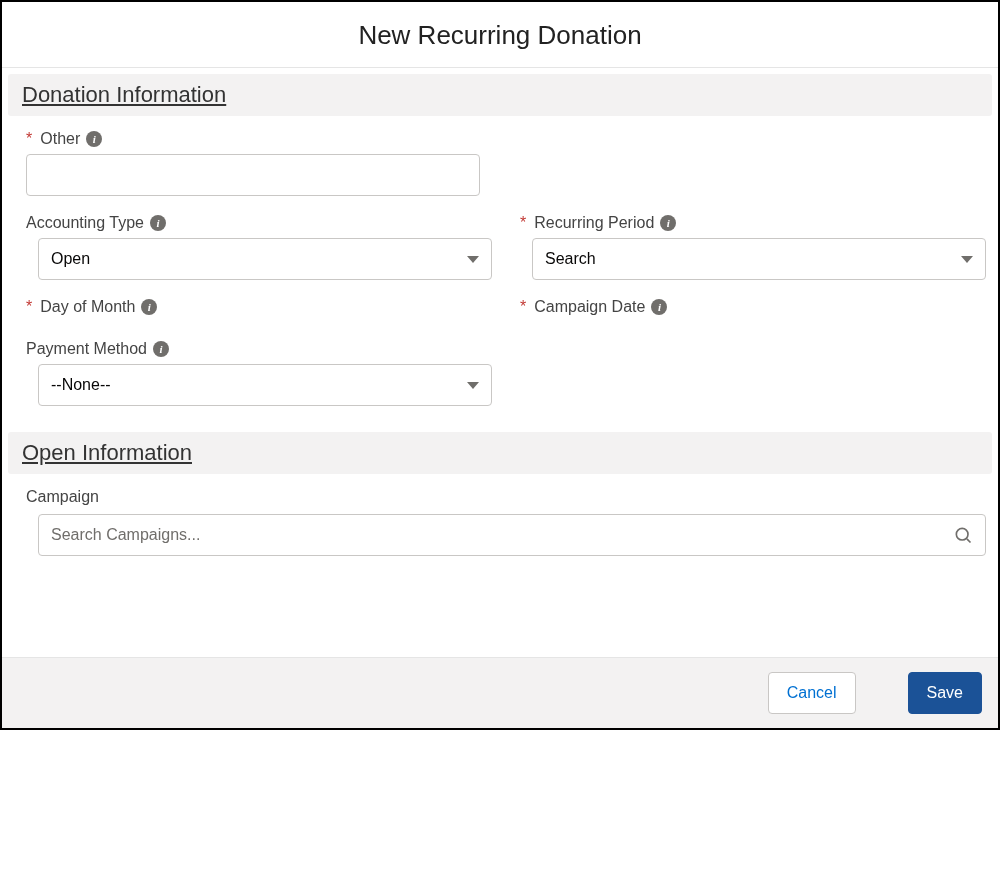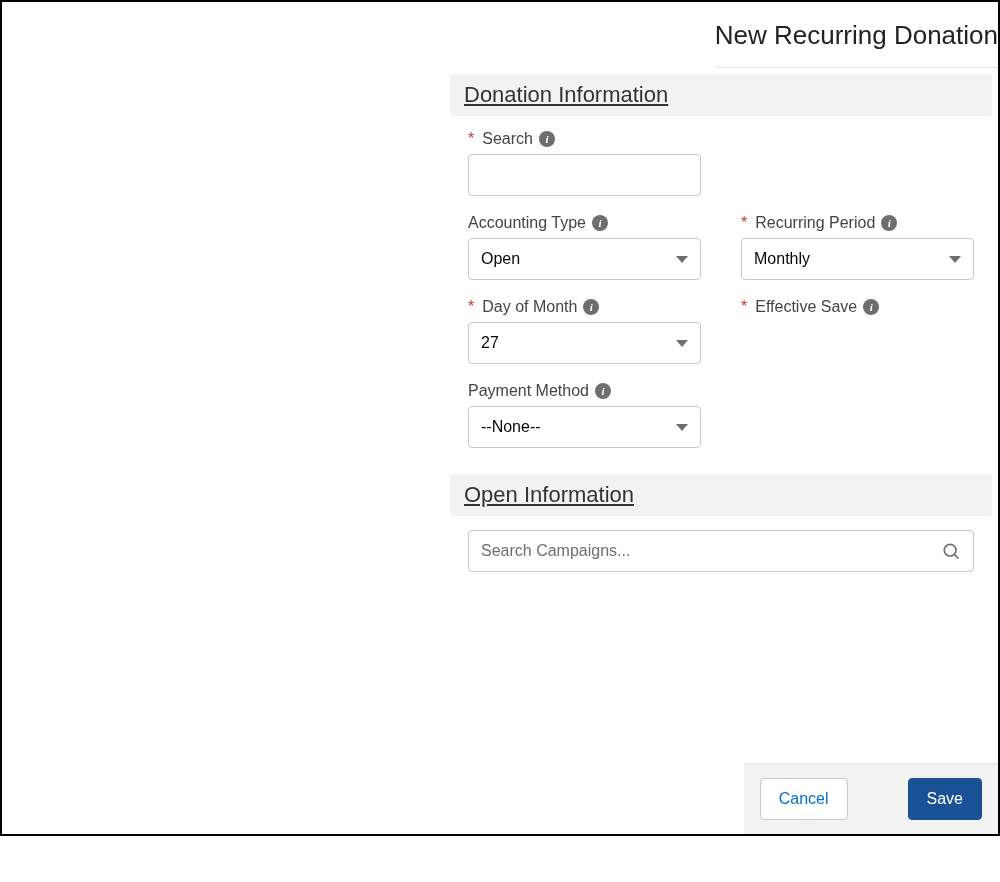--- a/index.html
+++ b/index.html
@@ -4,27 +4,26 @@
 <style>
   * { box-sizing: border-box; }
   html, body { margin: 0; padding: 0; }
   body {
     font-family: -apple-system, BlinkMacSystemFont, "Segoe UI", Helvetica, Arial, sans-serif;
     background: #fff;
     color: #080707;
   }
   .window {
     width: 1000px;
-    height: 836px;
+    height: 730px;
     border: 2px solid #000;
     position: relative;
     display: flex;
     flex-direction: column;
     background: #fff;
-    align-items: flex-end;
   }
   .modal-header {
     text-align: center;
     padding: 18px 0 16px;
     font-size: 26px;
     font-weight: 400;
     color: #222;
     border-bottom: 1px solid #e5e5e5;
   }
   .body-area {
@@ -89,20 +88,21 @@
   .textarea-input {
     height: 62px;
     padding: 8px 10px;
     resize: both;
   }
   .select-input, .date-input, .search-input {
     display: flex;
     align-items: center;
     justify-content: space-between;
     cursor: pointer;
+    margin-left: 12px;
   }
   .select-caret {
     width: 0; height: 0;
     border-left: 6px solid transparent;
     border-right: 6px solid transparent;
     border-top: 7px solid #706e6b;
   }
   .cal-icon svg, .search-icon-svg svg { display: block; }
   .other-area { padding: 14px 24px 22px 24px; }
   .campaign-label { font-size: 16px; color: #444; margin-bottom: 8px; }
@@ -115,21 +115,21 @@
   }
   .custom-highlight .section-header { margin: 0; border-radius: 0; }
   .custom-body { padding: 16px 20px 0 20px; }
   .acc-label { font-size: 16px; color: #333; margin-bottom: 10px; }
   .textarea-wrap { width: 450px; }
   .footer {
     background: #f3f2f2;
     padding: 14px 16px;
     display: flex;
     justify-content: flex-end;
-    gap: 12px;
+    gap: 4px;
     border-top: 1px solid #e5e5e5;
   }
   .btn {
     height: 42px;
     padding: 0 18px;
     border-radius: 4px;
     font-size: 16px;
     cursor: pointer;
     border: 1px solid #c9c7c5;
     background: #fff;
@@ -151,21 +151,21 @@
 
   <div class="body-area">
 
     <div class="section-header">Donation Information</div>
 
     <div class="form-grid">
 
       <div class="form-item">
         <div class="label-row">
           <span class="req-star">*</span>
-          <span>Search</span>
+          <span>Other</span>
           <span class="info-icon">i</span>
         </div>
         <input class="text-input" type="text" value="" style="">
       </div>
 
       <div></div>
 
       <div class="form-item">
         <div class="label-row">
           <span>Accounting Type</span>
@@ -177,61 +177,58 @@
         </div>
       </div>
 
       <div class="form-item">
         <div class="label-row">
           <span class="req-star">*</span>
           <span>Recurring Period</span>
           <span class="info-icon">i</span>
         </div>
         <div class="select-input">
-          <span>Monthly</span>
+          <span>Search</span>
           <span class="select-caret"></span>
         </div>
       </div>
 
       <div class="form-item">
         <div class="label-row">
           <span class="req-star">*</span>
           <span>Day of Month</span>
           <span class="info-icon">i</span>
         </div>
-        <div class="select-input">
-          <span>27</span>
-          <span class="select-caret"></span>
-        </div>
-      </div>
-
-      <div class="form-item">
-        <div class="label-row">
-          <span class="req-star">*</span>
-          <span>Effective Save</span>
+      </div>
+
+      <div class="form-item">
+        <div class="label-row">
+          <span class="req-star">*</span>
+          <span>Campaign Date</span>
           <span class="info-icon">i</span>
         </div>
       </div>
 
       <div class="form-item">
         <div class="label-row">
           <span>Payment Method</span>
           <span class="info-icon">i</span>
         </div>
         <div class="select-input">
           <span>--None--</span>
           <span class="select-caret"></span>
         </div>
       </div>
       <div></div>
 
     </div>
 
     <div class="section-header">Open Information</div>
     <div class="other-area">
+      <div class="campaign-label">Campaign</div>
       <div class="search-input">
         <span>Search Campaigns...</span>
         <span class="search-icon-svg">
           <svg width="20" height="20" viewBox="0 0 24 24" fill="none" stroke="#706e6b" stroke-width="2">
               <circle cx="11" cy="11" r="7"></circle>
               <line x1="21" y1="21" x2="16.65" y2="16.65"></line>
             </svg>
         </span>
       </div>
     </div>

